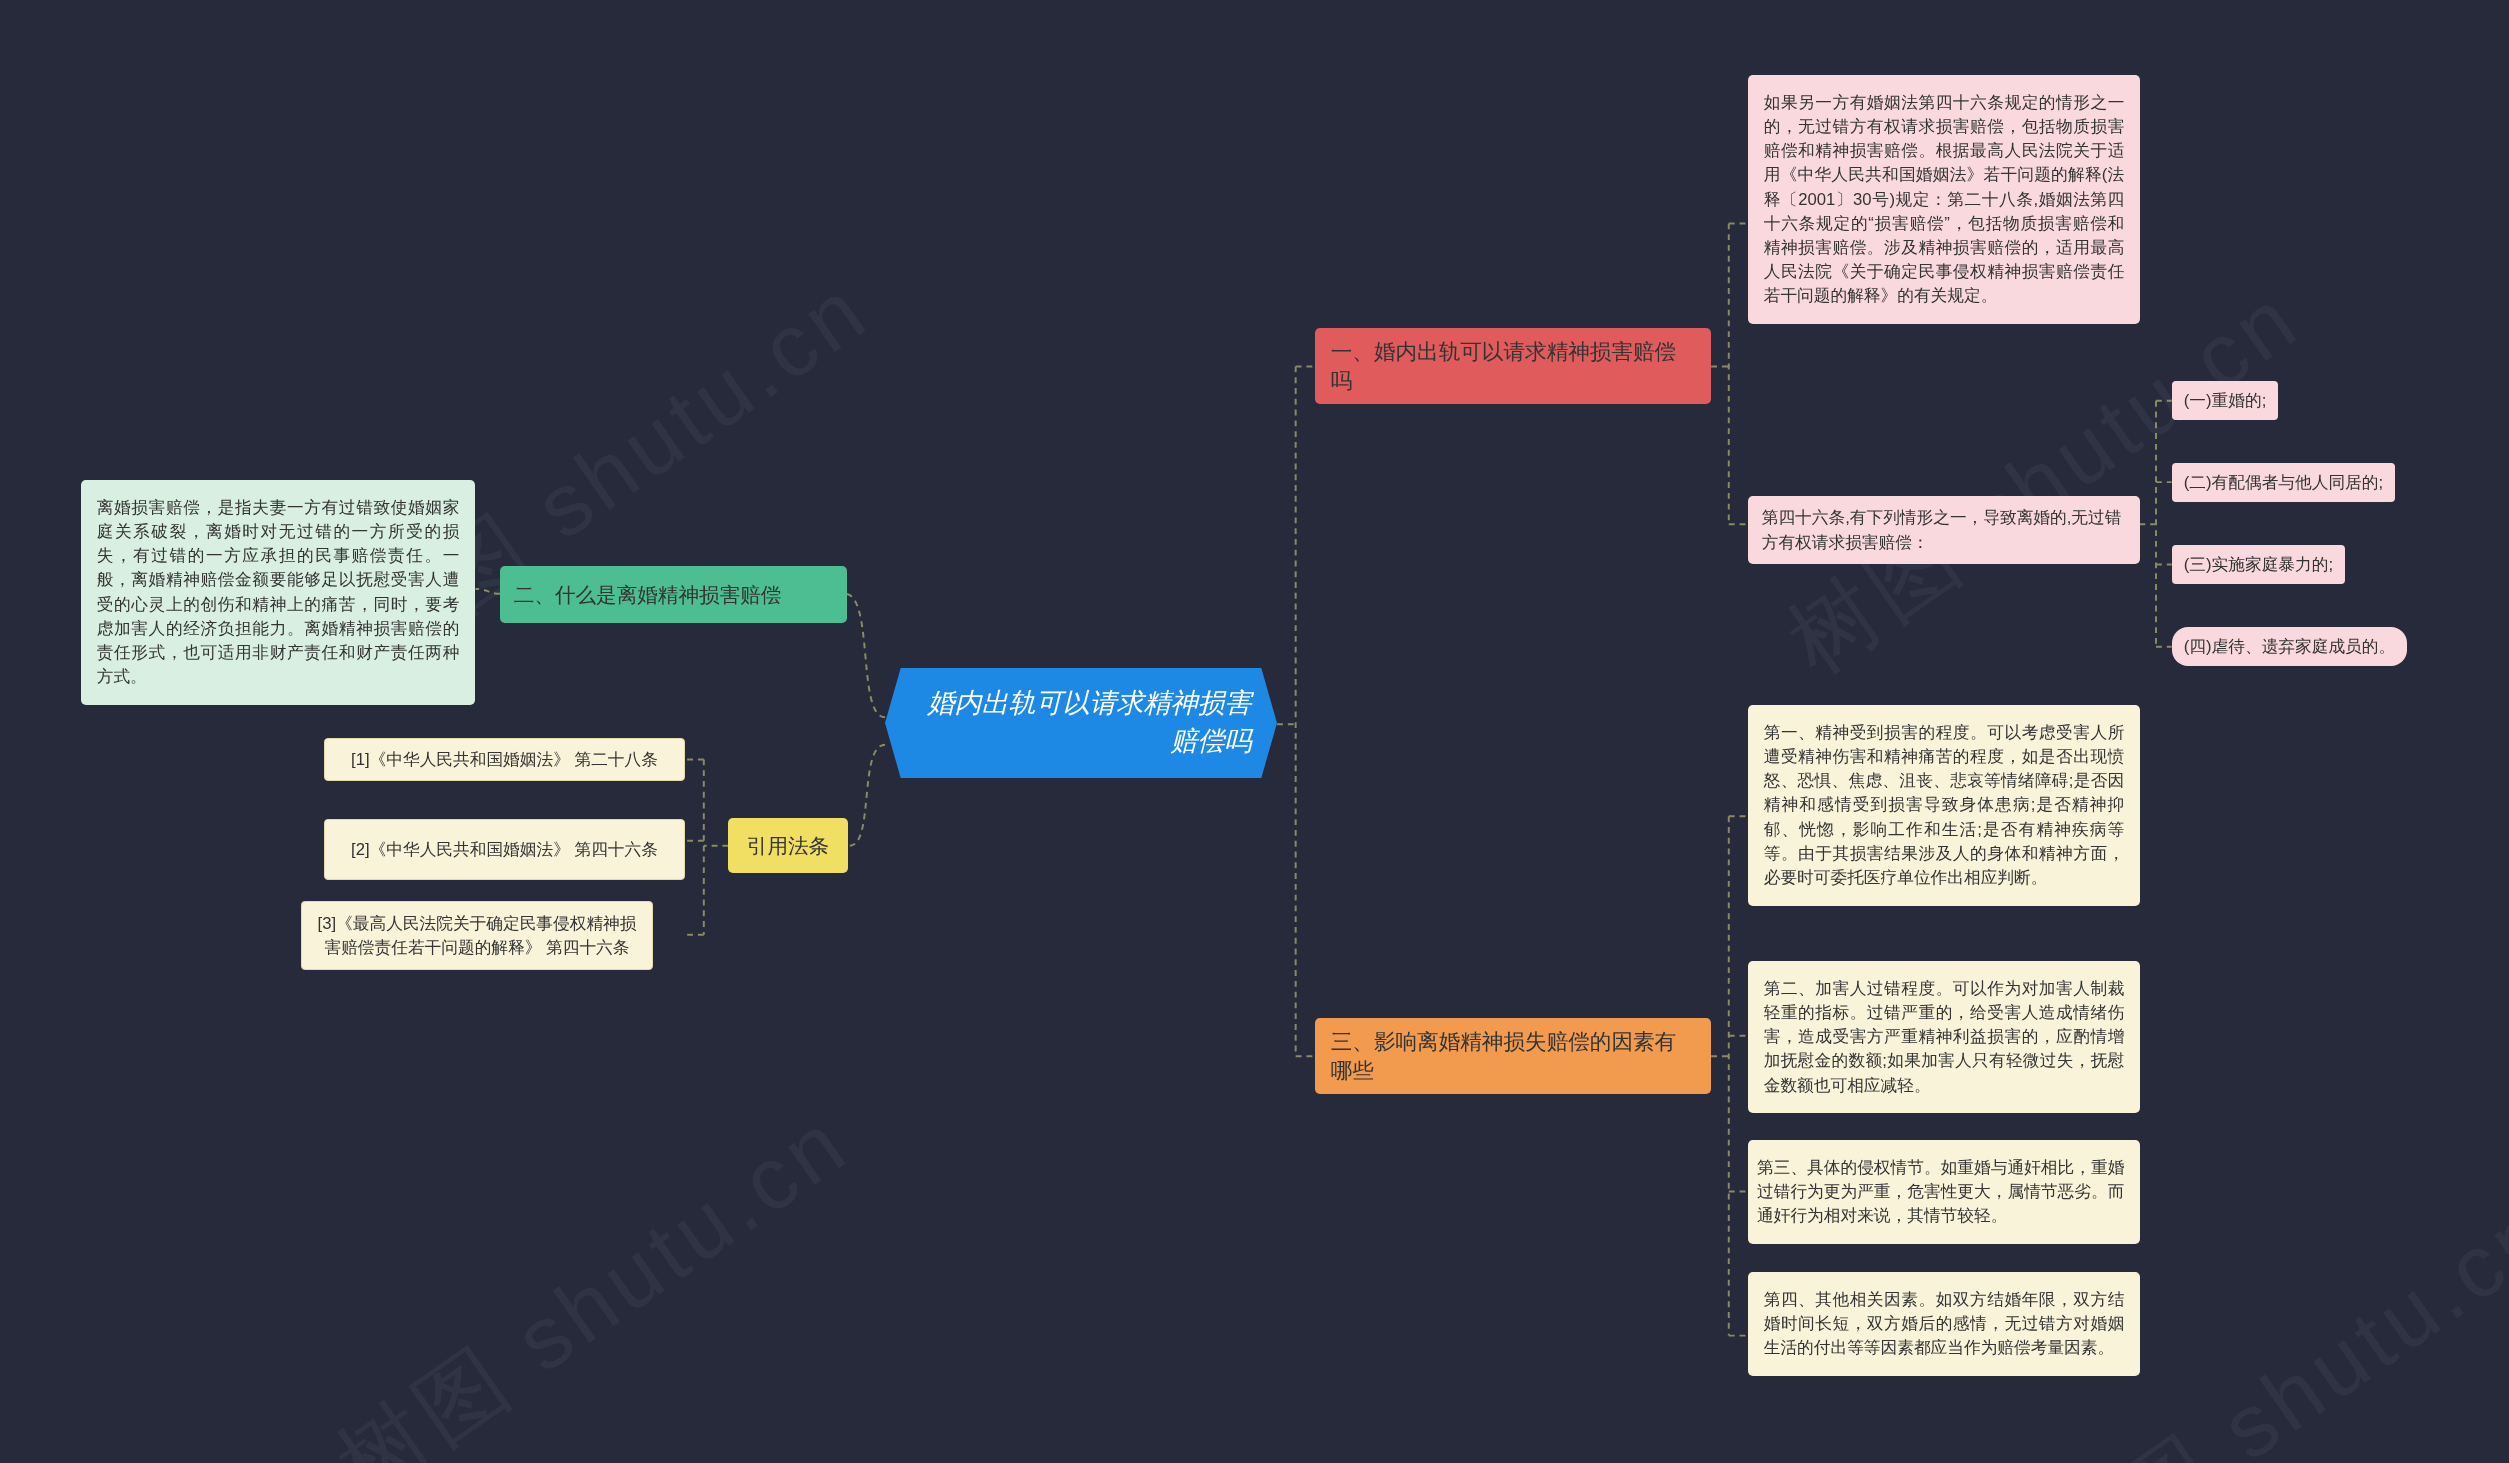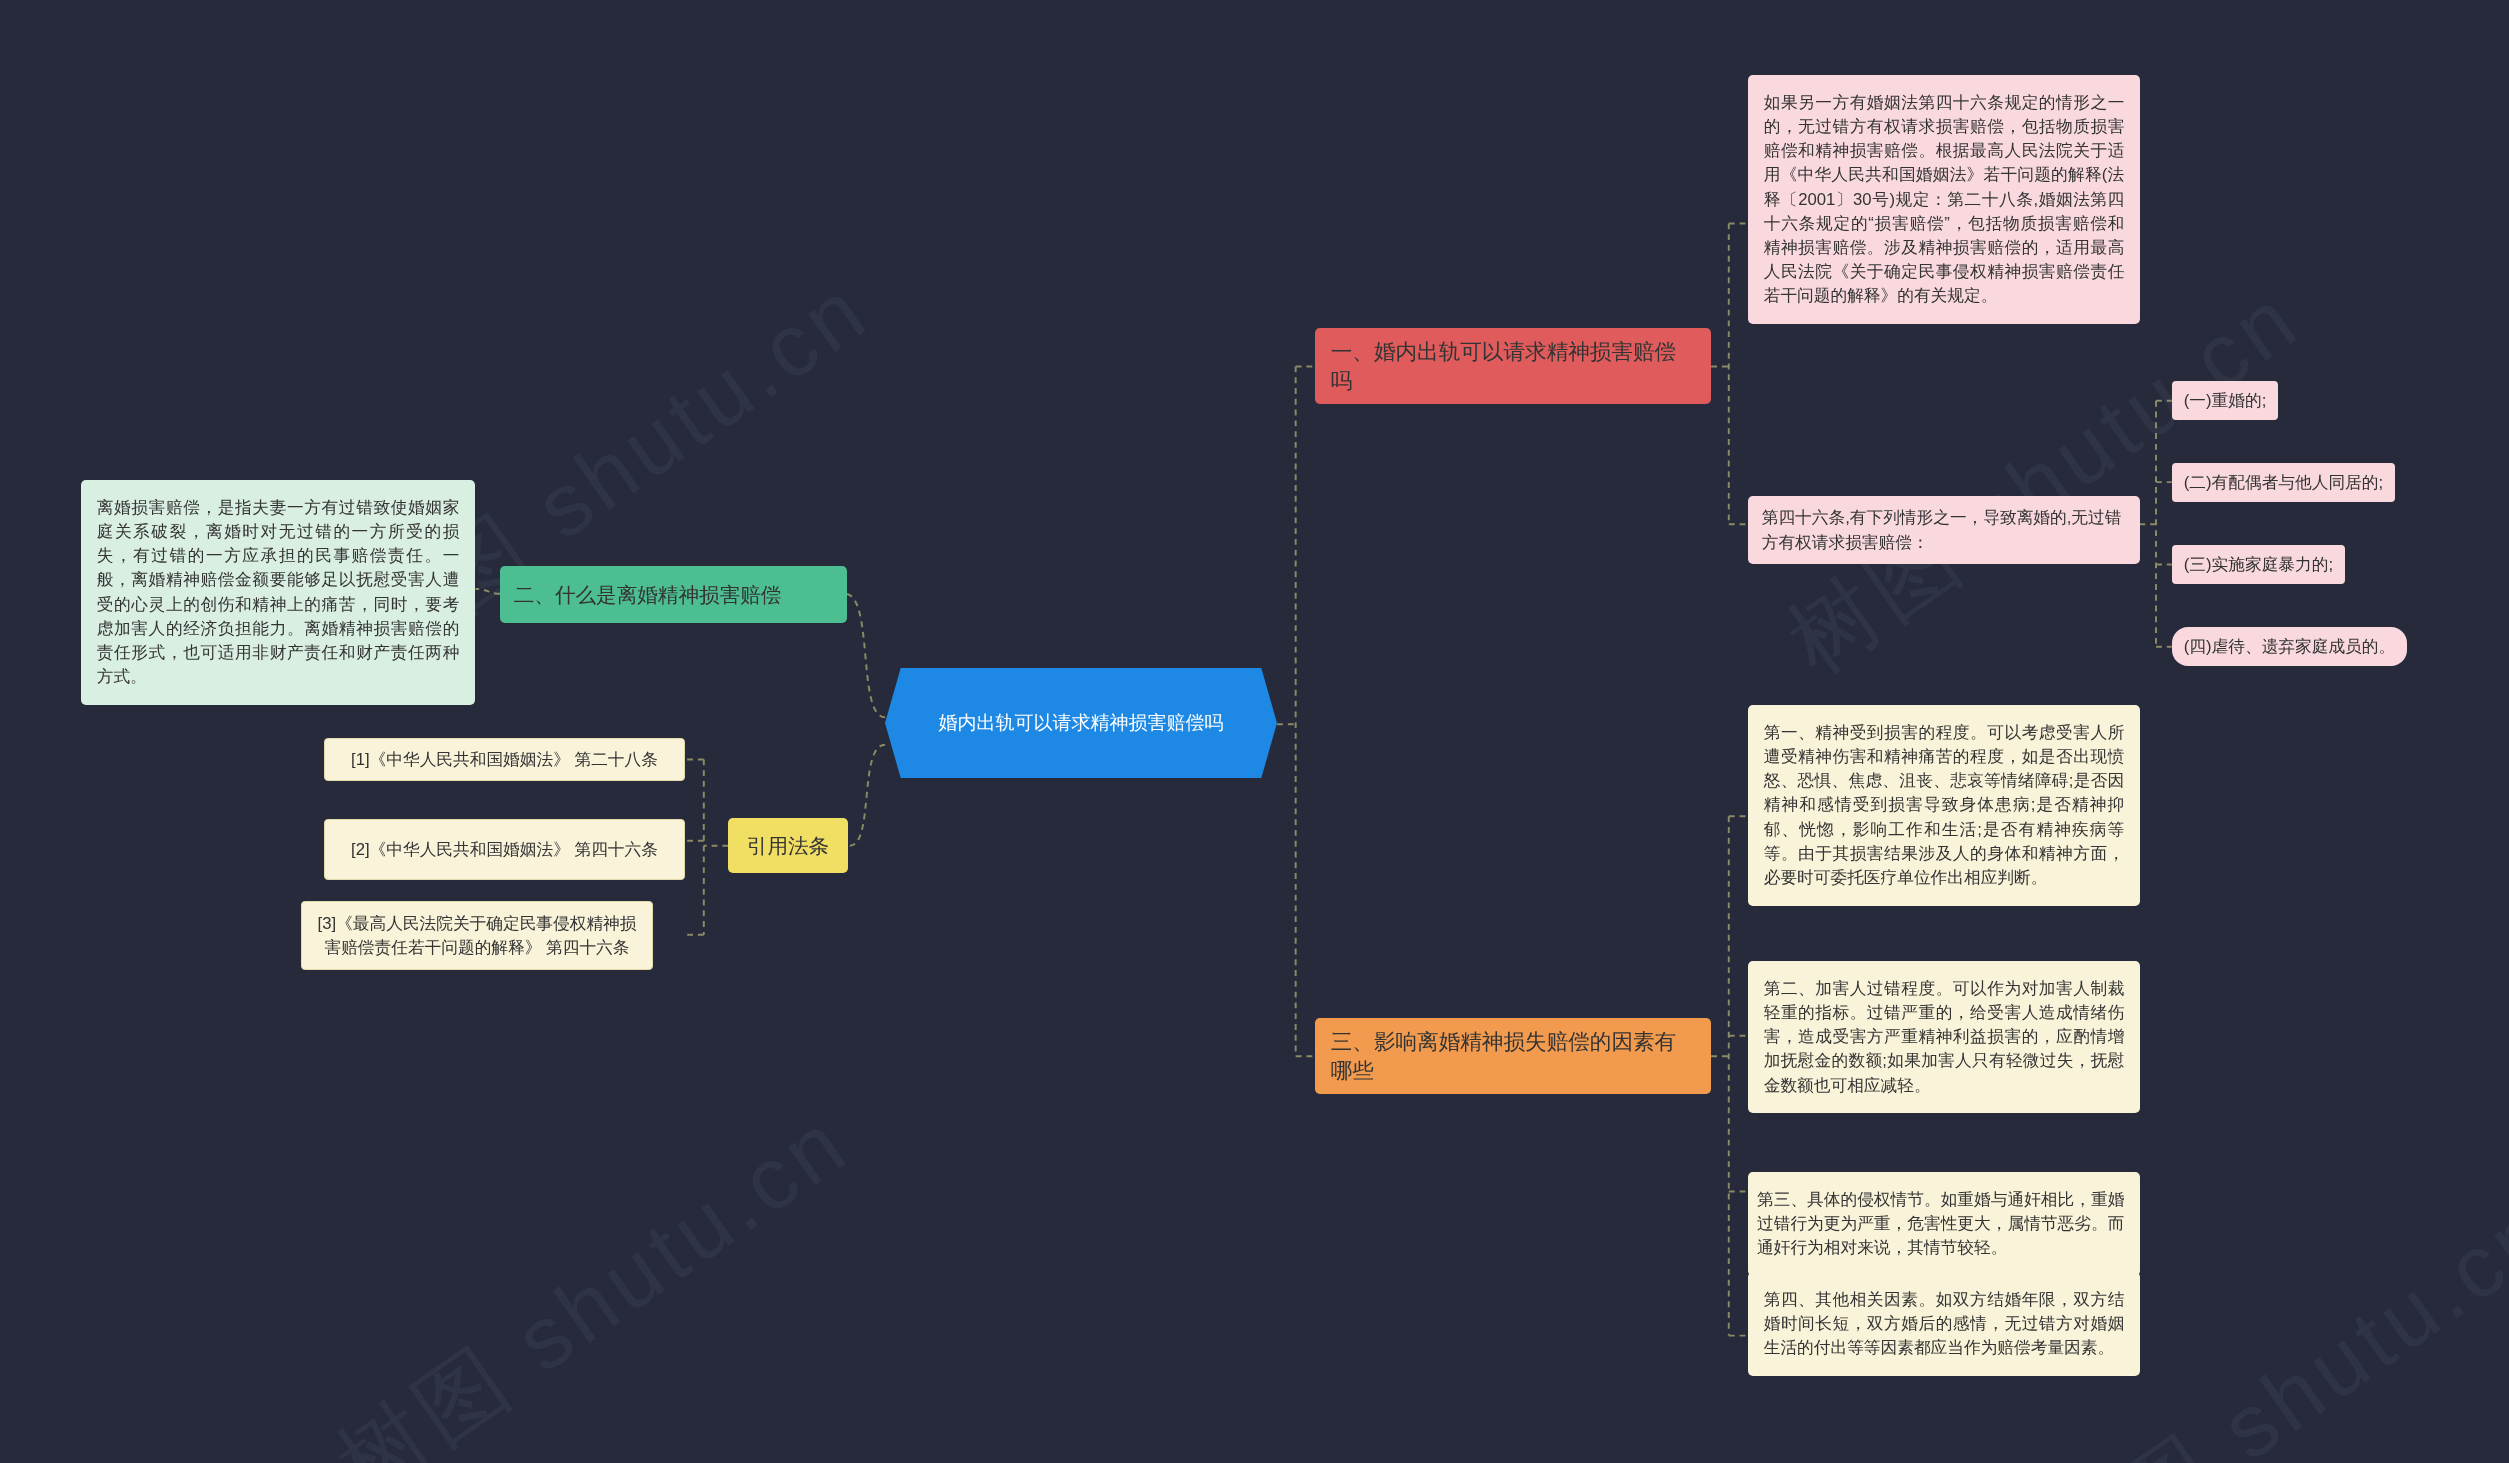--- a/index.html
+++ b/index.html
@@ -7,43 +7,43 @@
           overflow:hidden;font-family:"Liberation Sans",sans-serif;}
   .connector-layer{position:absolute;left:0;top:0;width:2509px;height:1463px;}
   .connector{fill:none;stroke:var(--connector,#8f8f66);stroke-width:2;stroke-dasharray:6 5;opacity:.95;}
   .node{position:absolute;box-sizing:border-box;border-radius:4.9px;color:var(--dark_text,#333);}
   .para{padding:15.7px;font-size:16.7px;line-height:1.45;text-align:justify;}
   .mint{left:81px;top:480px;width:394px;background:var(--mint,#d9efe2);}
   .green{left:500px;top:566px;width:347px;height:57px;background:var(--green,#4cbe92);
          display:flex;align-items:center;padding:0 13.7px;font-size:20.6px;}
   .center-node{left:885px;top:668px;width:392px;height:110px;background:var(--center_blue,#1e88e5);
          color:var(--white_text,#fff);display:flex;align-items:center;justify-content:center;
-         text-align:center;font-size:19px;line-height:1.4;padding:0 25.5px;border-radius:0;
-         clip-path:polygon(15.7px 0,calc(100% - 15.7px) 0,100% 50%,calc(100% - 15.7px) 100%,15.7px 100%,0 50%);}
+         text-align:right;font-size:27px;line-height:1.4;padding:0 25.5px;border-radius:0;
+         clip-path:polygon(15.7px 0,calc(100% - 15.7px) 0,100% 50%,calc(100% - 15.7px) 100%,15.7px 100%,0 50%);font-style:italic;}
   .yellow{left:728px;top:818px;width:120px;height:55px;background:var(--yellow,#f0df63);
          display:flex;align-items:center;justify-content:center;font-size:20.6px;}
   .cite{background:var(--cream,#f8f3d9);border:1px solid var(--cream_border,#e3d9a9);
          display:flex;align-items:center;justify-content:center;text-align:center;
          font-size:16.7px;line-height:1.4;border-radius:3.9px;padding:3.9px 9.8px;}
   .c1{left:324px;top:738px;width:361px;height:43px;}
   .c2{left:324px;top:819px;width:361px;height:61px;}
   .c3{left:301px;top:901px;width:352px;height:69px;}
   .red{left:1315px;top:328px;width:396px;height:76px;background:var(--red,#e05b5b);
          display:flex;align-items:center;padding:0 15.7px;font-size:21.6px;line-height:1.35;}
   .orange{left:1315px;top:1018px;width:396px;height:76px;background:var(--orange,#f29b4e);
          display:flex;align-items:center;padding:0 15.7px;font-size:21.6px;line-height:1.35;}
   .pinkbg{background:var(--pink,#f9d9de);}
   .pinklong{left:1748px;top:75px;width:392px;}
   .pink46{left:1748px;top:496px;width:392px;font-size:16.7px;line-height:1.5;padding:8.8px 13.7px;}
   .pitem{position:absolute;height:39px;display:flex;align-items:center;padding:0 11.8px;
          font-size:16.7px;white-space:nowrap;border-radius:3.9px;color:var(--dark_text,#333);}
   .p1{left:2172px;top:381px;} .p2{left:2172px;top:463px;}
   .p3{left:2172px;top:545px;} .p4{left:2172px;top:627px;border-radius:16px;}
   .factor{left:1748px;width:392px;background:var(--cream,#f8f3d9);}
-  .f1{top:705px;} .f2{top:961px;} .f3{top:1172px;padding-left:9px;} .f4{top:1272px;}
+  .f1{top:705px;} .f2{top:961px;} .f3{top:1140px;padding-left:9px;} .f4{top:1272px;}
   .watermark{position:absolute;font-size:88px;color:var(--watermark,#aab3d0);opacity:.07;
          transform:rotate(-35deg);white-space:nowrap;pointer-events:none;user-select:none;
          letter-spacing:5.9px;}
   .w1{left:314px;top:412px;} .w2{left:1745px;top:421px;}
   .w3{left:294px;top:1245px;} .w4{left:2000px;top:1333px;}
 </style>
 </head>
 <body>
 
 <div class="canvas">

